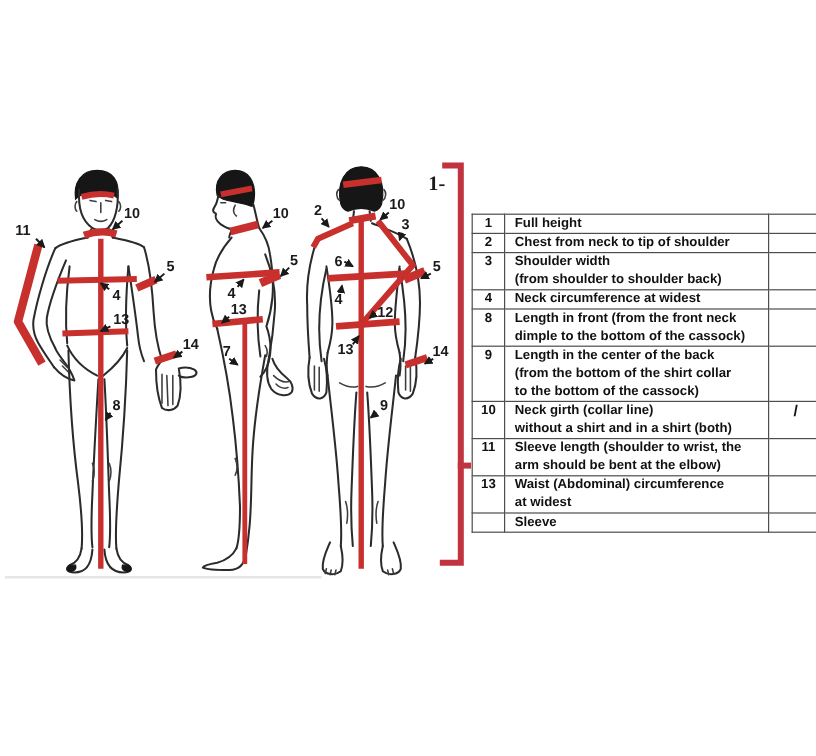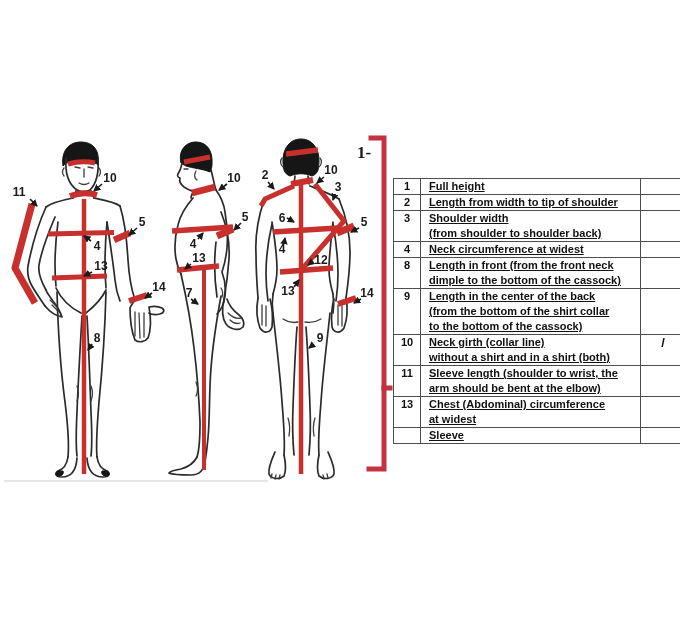--- a/index.html
+++ b/index.html
@@ -16,21 +16,21 @@
   .arrow{stroke:#1a1a1a;stroke-width:1.6;fill:none;}
   .bracket{stroke:#c0333f;fill:none;stroke-width:5;stroke-linecap:square;}
   .bracket-label{font:bold 17px "Liberation Serif",serif;fill:#1a1a1a;}
 
   
   #size-table{position:absolute;left:393px;top:178px;width:279px;
       border-collapse:collapse;table-layout:fixed;color:#111;}
   #size-table td{border:1.5px solid #4d4d4d;padding:0;vertical-align:top;
       font:bold 11px/15px "Liberation Sans",sans-serif;}
   #size-table td.num{width:26px;text-align:center;}
-  #size-table td.desc{width:209px;padding:0 2px 0 8px;white-space:pre-line;text-decoration:underline;}
+  #size-table td.desc{width:209px;padding:0 2px 0 8px;white-space:pre-line;}
   #size-table td.val{width:44px;text-align:center;font-size:13px;}
 </style>
 </head>
 <body>
 
 <svg id="stage" viewBox="0 0 680 630" xmlns="http://www.w3.org/2000/svg">
   <defs>
     <marker id="ah" viewBox="0 0 10 10" refX="8.5" refY="5" markerWidth="4.6" markerHeight="4.6" orient="auto">
       <path d="M0,0 L10,5 L0,10 z" fill="#1a1a1a"></path>
     </marker>
@@ -194,21 +194,21 @@
 
 <table id="size-table">
   <tbody>
     <tr>
       <td class="num">1</td>
       <td class="desc">Full height</td>
       <td class="val"></td>
     </tr>
     <tr>
       <td class="num">2</td>
-      <td class="desc">Length from width to tip of shoulder</td>
+      <td class="desc">Chest from neck to tip of shoulder</td>
       <td class="val"></td>
     </tr>
     <tr>
       <td class="num">3</td>
       <td class="desc">Shoulder width
 (from shoulder to shoulder back)</td>
       <td class="val"></td>
     </tr>
     <tr>
       <td class="num">4</td>
@@ -235,21 +235,21 @@
       <td class="val">/</td>
     </tr>
     <tr>
       <td class="num">11</td>
       <td class="desc">Sleeve length (shoulder to wrist, the
 arm should be bent at the elbow)</td>
       <td class="val"></td>
     </tr>
     <tr>
       <td class="num">13</td>
-      <td class="desc">Chest (Abdominal) circumference
+      <td class="desc">Waist (Abdominal) circumference
 at widest</td>
       <td class="val"></td>
     </tr>
     <tr>
       <td class="num"></td>
       <td class="desc">Sleeve</td>
       <td class="val"></td>
     </tr>
   </tbody>
 </table>

